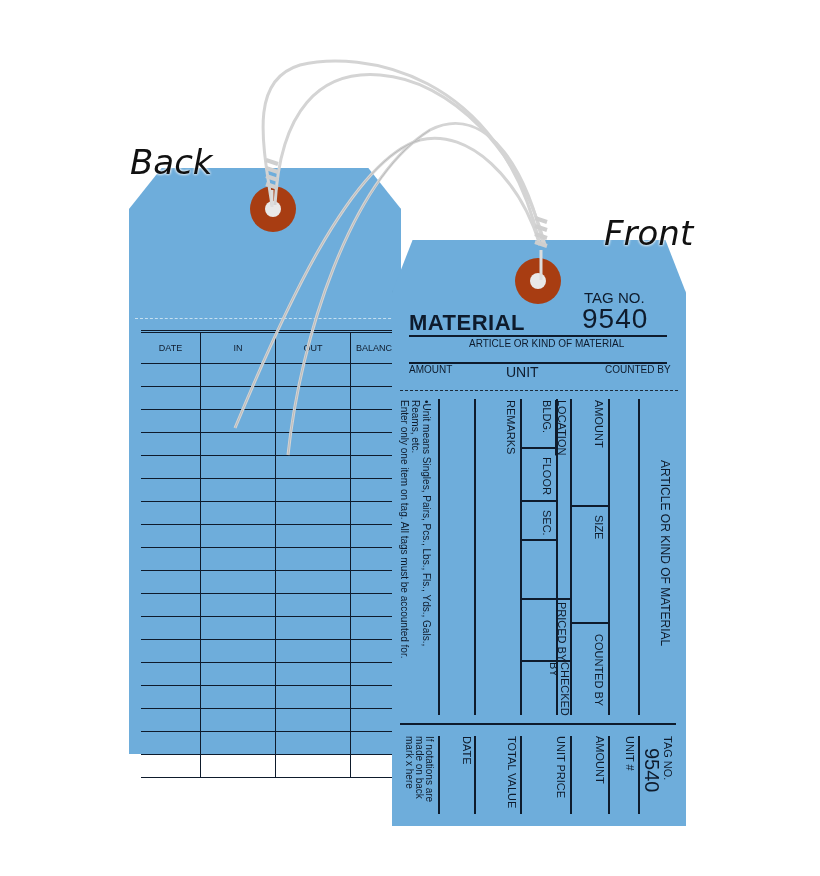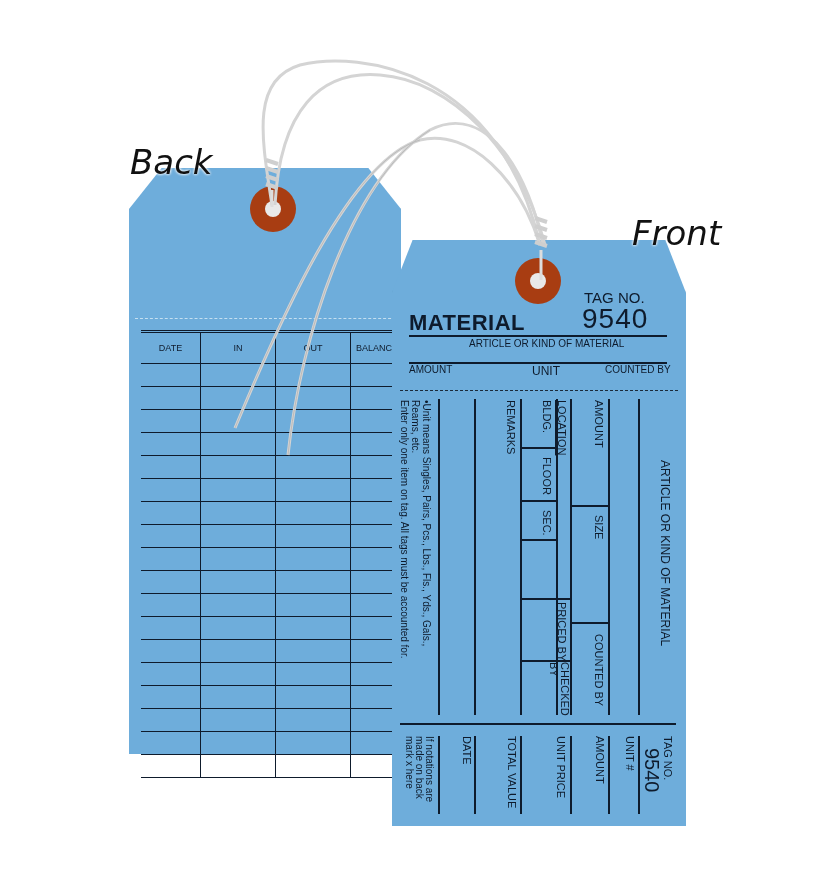--- a/index.html
+++ b/index.html
@@ -173,21 +173,21 @@
 <div class="tag front"></div>
 <div class="grommet" style="left:515px; top:258px;"></div>
 
 <div class="txt" style="left:584px; top:289px; font-size:15px;">TAG NO.</div>
 <div class="txt" style="left:409px; top:310px; font-size:22px; font-weight:bold; letter-spacing:0.5px;">MATERIAL</div>
 <div class="txt" style="left:582px; top:303px; font-size:28px; letter-spacing:1px;">9540</div>
 <div class="hline" style="left:409px; top:335px; width:258px;"></div>
 <div class="txt" style="left:469px; top:338px; font-size:10px;">ARTICLE OR KIND OF MATERIAL</div>
 <div class="hline" style="left:409px; top:362px; width:258px;"></div>
 <div class="txt" style="left:409px; top:364px; font-size:10px;">AMOUNT</div>
-<div class="txt" style="left:532px; top:364px; font-size:12px;">UNIT</div>
+<div class="txt" style="left:506px; top:364px; font-size:14px;">UNIT</div>
 <div class="txt" style="left:605px; top:364px; font-size:10px;">COUNTED BY</div>
 <div class="dash-dark" style="left:400px; top:390px; width:278px;"></div>
 
 <div class="vtxt" style="left:399px; top:400px; font-size:10px; line-height:11px;">
   <span>•Unit means Singles, Pairs, Pcs., Lbs., Fls., Yds., Gals.,</span><br>
   <span>Reams, etc.</span><br>
   <span>Enter only one item on tag. All tags must be accounted for.</span>
 </div>
 <div class="vline" style="left:438px; top:399px; height:316px;"></div>
 <div class="vline" style="left:474px; top:399px; height:316px;"></div>
@@ -246,13 +246,13 @@
   </g>
   <g fill="none" stroke="#cfcfcf" stroke-width="4">
     <path d="M266 160 l12 4 M266 168 l12 4 M266 176 l12 4 M266 184 l12 4"></path>
     <path d="M535 218 l12 4 M535 226 l12 4 M535 234 l12 4 M535 242 l12 4"></path>
   </g>
   <path d="M272 190 L272 207" stroke="#dddddd" stroke-width="3"></path>
   <path d="M541 250 L541 280" stroke="#dddddd" stroke-width="3"></path>
 </svg>
 
 <div class="label-big" style="left:130px; top:142px;">Back</div>
-<div class="label-big" style="left:632px; top:213px;">Front</div>
+<div class="label-big" style="left:604px; top:213px;">Front</div>
 
 </body></html>

